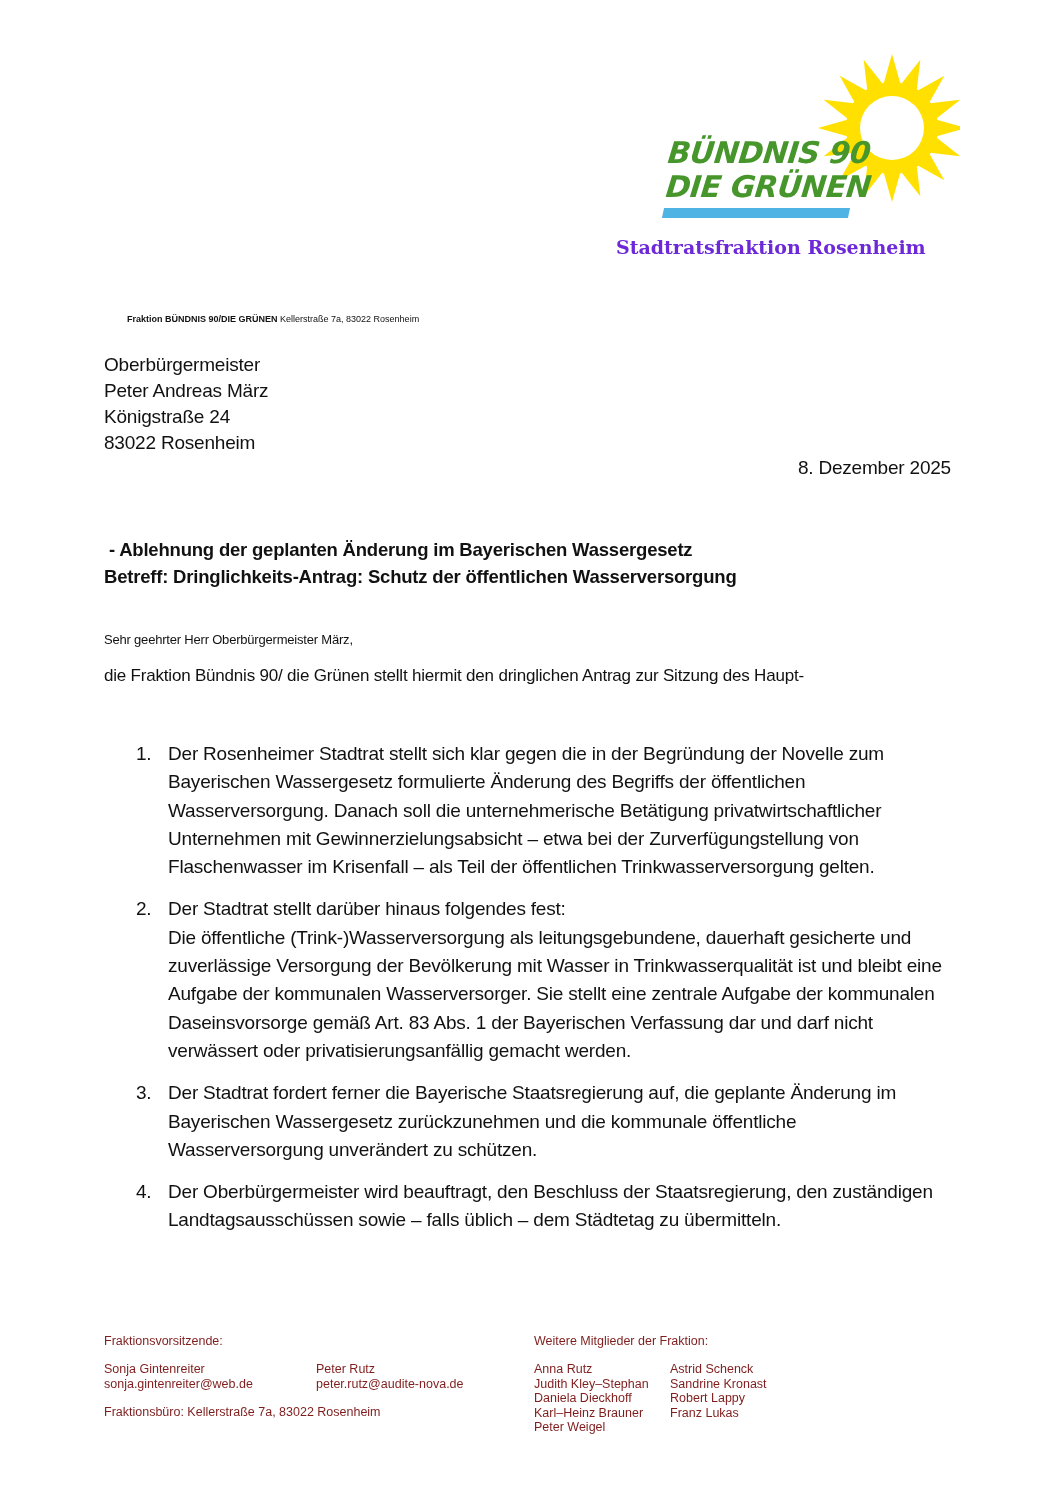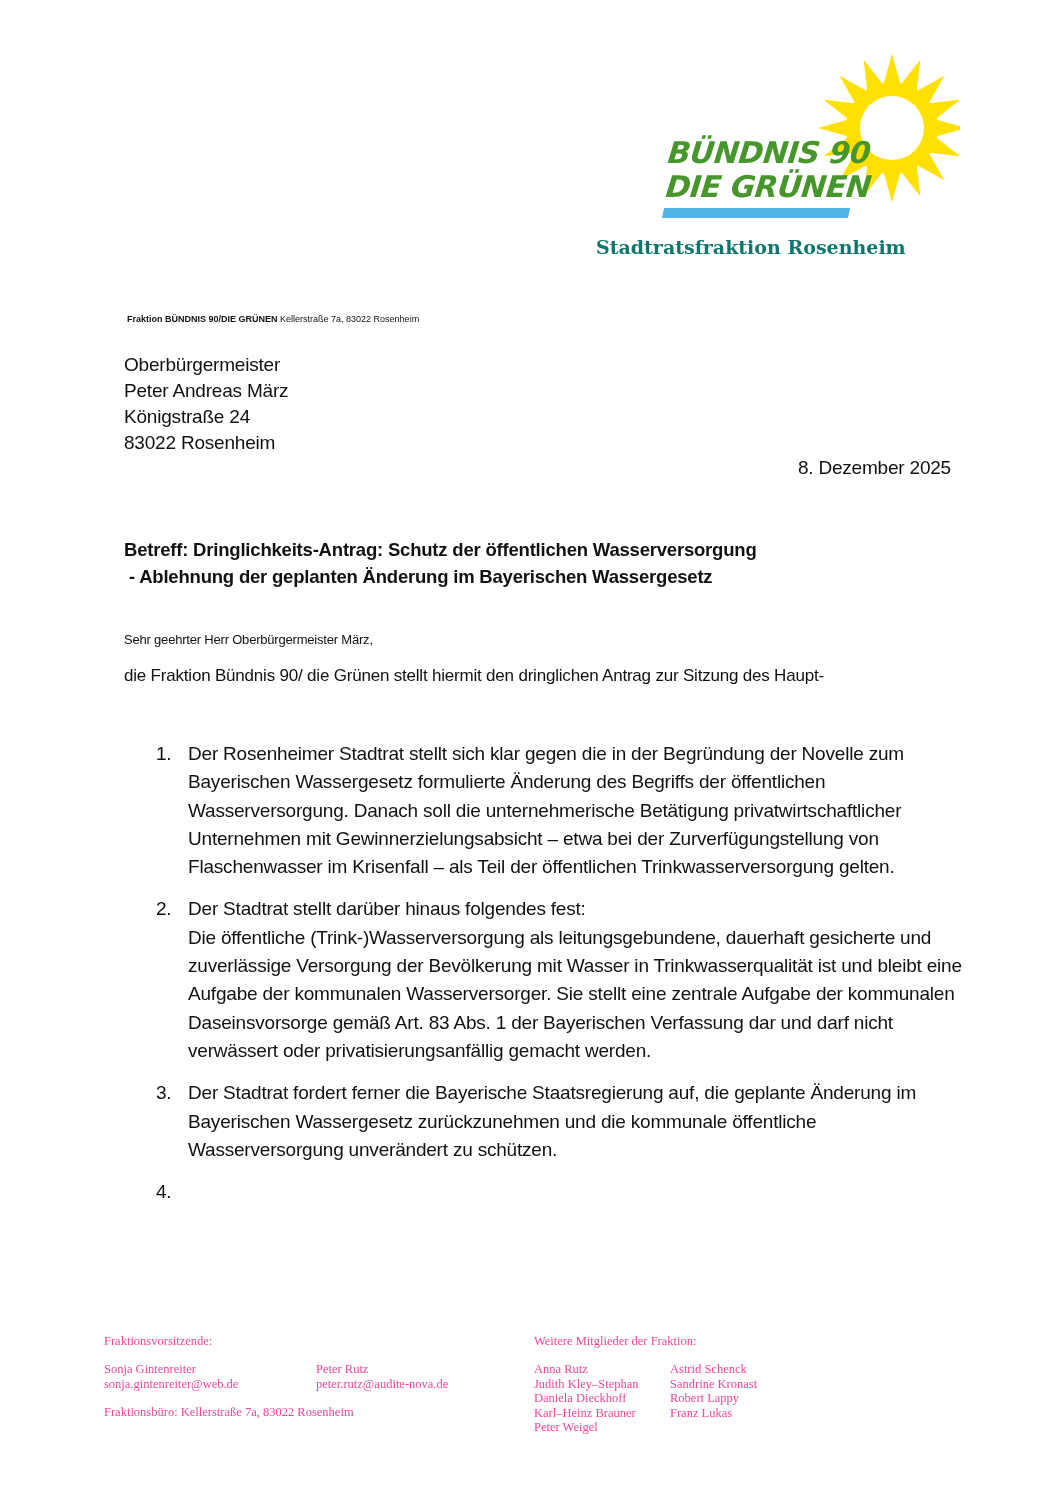--- a/index.html
+++ b/index.html
@@ -1,32 +1,32 @@
 <!DOCTYPE html>
 <html><head>
 <meta charset="utf-8">
 <style>
   html, body { margin:0; padding:0; background:#ffffff; }
   body { width:1058px; height:1497px; position:relative; overflow:hidden; color:#111; font-family:"Liberation Sans", sans-serif; }
   .abs { position:absolute; }
-  .body-font { font-family:"Liberation Sans Narrow","Liberation Sans", sans-serif; font-size:19px; letter-spacing:-0.2px;margin-left:20px; }
+  .body-font { font-family:"Liberation Sans Narrow","Liberation Sans", sans-serif; font-size:19px; letter-spacing:-0.2px; }
   #logo { left:660px; top:50px; width:300px; height:175px; }
   .logo-text { position:absolute; font-family:"DejaVu Sans", sans-serif; font-weight:bold; font-style:italic; color:#46962b; font-size:30px; letter-spacing:-0.5px; line-height:34px; transform:skewX(-6deg); }
-  #stadtrat { left:596px; top:236px; font-family:"DejaVu Serif", serif; font-weight:bold; font-size:19px; color:#0f766e; }
+  #stadtrat { left:616px; top:236px; font-family:"DejaVu Serif", serif; font-weight:bold; font-size:19px; color:#6d28d9; }
   #sender { left:104px; top:314px; font-size:9px; font-family:"Liberation Sans", sans-serif; }
   #sender b { font-weight:bold;margin-left:23px; }
   #address { left:104px; top:352px; font-size:19px; line-height:26px; }
   #date { right:107px; top:457px; font-size:19px; }
   #subject { left:104px; top:536px; font-size:18.5px; line-height:27px; font-weight:bold; }
   #greeting { left:104px; top:632px; font-size:13px; }
   #intro { left:104px; top:663px; width:840px; font-size:17px; line-height:26px; }
   ol { position:absolute; left:104px; top:740px; width:850px; margin:0; padding:0; list-style:none; font-size:19px; line-height:28.3px; }
   ol li { position:relative; padding-left:64px; margin-bottom:14px; }
   ol li .num { position:absolute; left:32px; top:0; }
-  .footer { font-size:12.5px; line-height:14.5px; color:#ec4899; font-family:Liberation Serif, serif; }
+  .footer { font-size:12.5px; line-height:14.5px; color:#7f1d1d; font-family:Liberation Sans, sans-serif; }
 </style>
 </head>
 <body>
 
 <div id="logo" class="abs">
   <svg width="300" height="175" style="position:absolute;left:0;top:0">
     <g transform="translate(232,78)">
       <g id="petals" fill="#ffe000">
           <path d="M -13 -28 L 0 -74 L 13 -28 Z" transform="rotate(0)"></path>
           <path d="M -13 -28 L 0 -74 L 13 -28 Z" transform="rotate(22.5)"></path>
@@ -63,22 +63,22 @@
 <div id="address" class="abs body-font">
   <div>Oberbürgermeister</div>
   <div>Peter Andreas März</div>
   <div>Königstraße 24</div>
   <div>83022 Rosenheim</div>
 </div>
 
 <div id="date" class="abs body-font">8. Dezember 2025</div>
 
 <div id="subject" class="abs body-font">
+  <div style="white-space:pre"> - Ablehnung der geplanten Änderung im Bayerischen Wassergesetz</div>
   <div>Betreff: Dringlichkeits-Antrag: Schutz der öffentlichen Wasserversorgung</div>
-  <div style="white-space:pre"> - Ablehnung der geplanten Änderung im Bayerischen Wassergesetz</div>
 </div>
 
 <div id="greeting" class="abs body-font">Sehr geehrter Herr Oberbürgermeister März,</div>
 
 <div id="intro" class="abs body-font">
   <div>die Fraktion Bündnis 90/ die Grünen stellt hiermit den dringlichen Antrag zur Sitzung des Haupt-</div>
 </div>
 
 <ol class="body-font">
   <li>
@@ -89,20 +89,21 @@
     <span class="num">2.</span>
     <div>Der Stadtrat stellt darüber hinaus folgendes fest:</div>
     <span>Die öffentliche (Trink-)Wasserversorgung als leitungsgebundene, dauerhaft gesicherte und zuverlässige Versorgung der Bevölkerung mit Wasser in Trinkwasserqualität ist und bleibt eine Aufgabe der kommunalen Wasserversorger. Sie stellt eine zentrale Aufgabe der kommunalen Daseinsvorsorge gemäß Art. 83 Abs. 1 der Bayerischen Verfassung dar und darf nicht verwässert oder privatisierungsanfällig gemacht werden.</span>
   </li>
   <li>
     <span class="num">3.</span>
     <span>Der Stadtrat fordert ferner die Bayerische Staatsregierung auf, die geplante Änderung im Bayerischen Wassergesetz zurückzunehmen und die kommunale öffentliche Wasserversorgung unverändert zu schützen.</span>
   </li>
   <li>
     <span class="num">4.</span>
+    <span>Der Oberbürgermeister wird beauftragt, den Beschluss der Staatsregierung, den zuständigen Landtagsausschüssen sowie – falls üblich – dem Städtetag zu übermitteln.</span>
   </li>
 </ol>
 
 <div class="abs footer" style="left:104px;top:1334px">Fraktionsvorsitzende:</div>
 <div class="abs footer" style="left:104px;top:1362px">
   <div>Sonja Gintenreiter</div>
   <div>sonja.gintenreiter@web.de</div>
 </div>
 <div class="abs footer" style="left:316px;top:1362px">
   <div>Peter Rutz</div>

